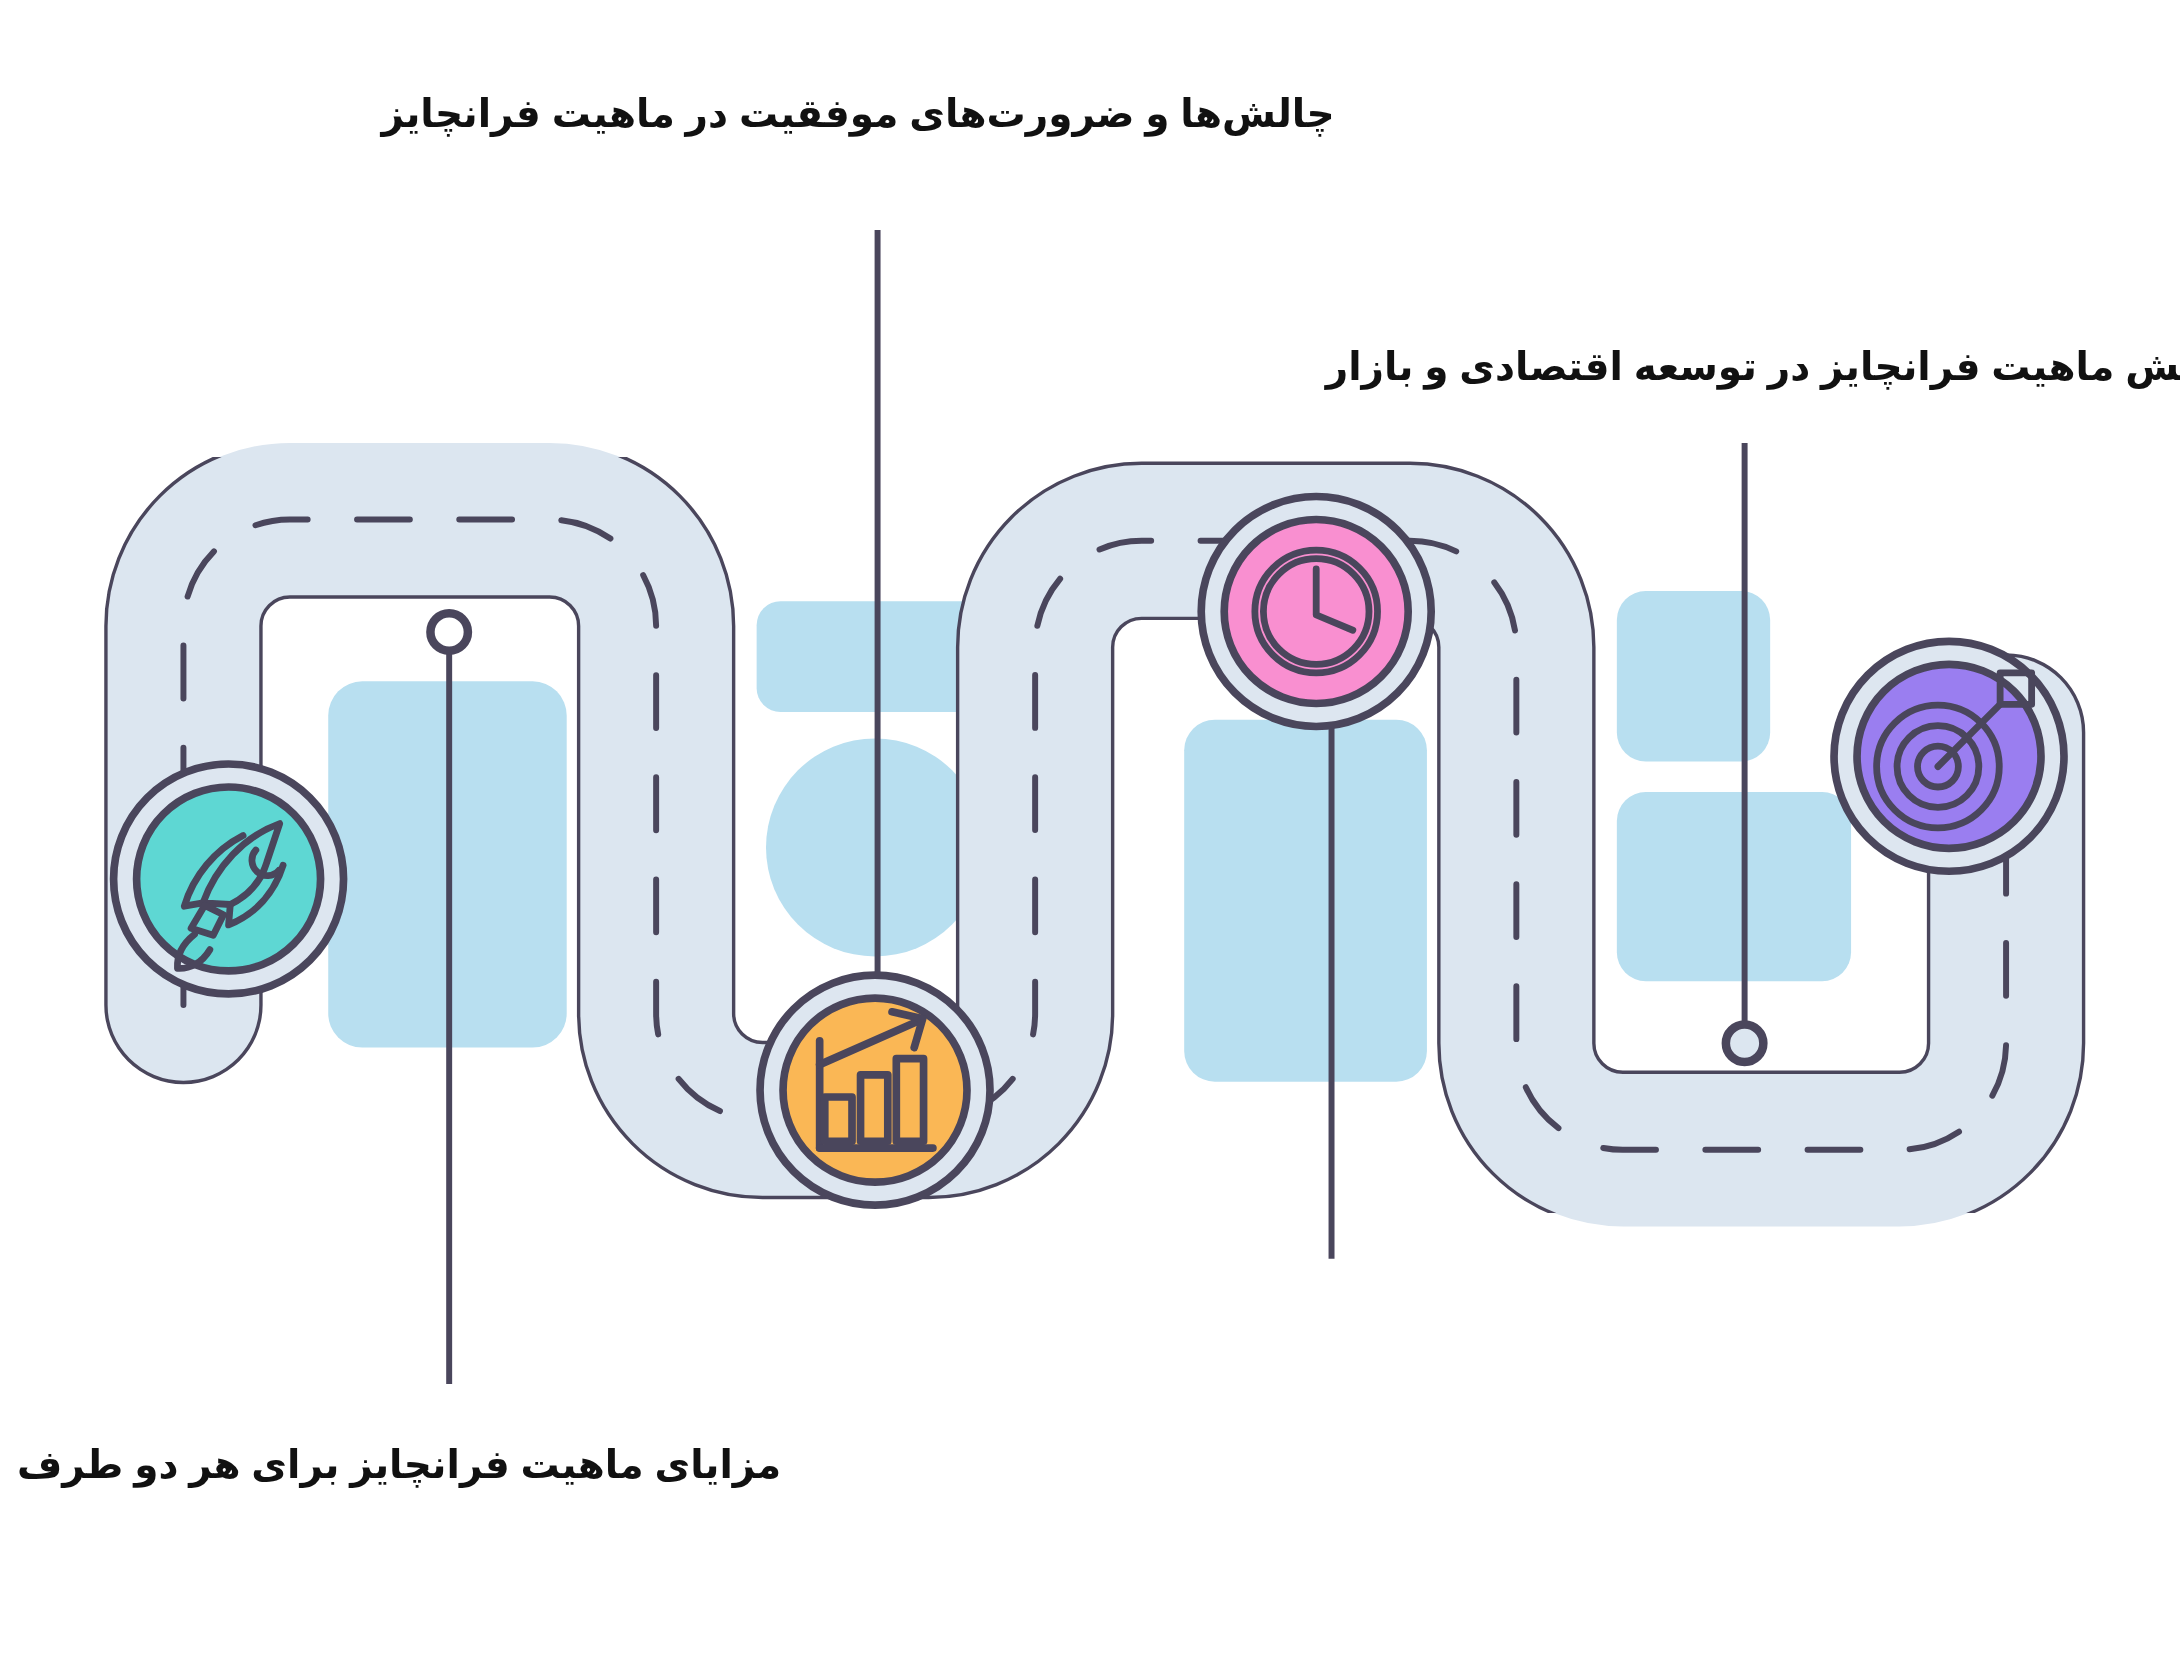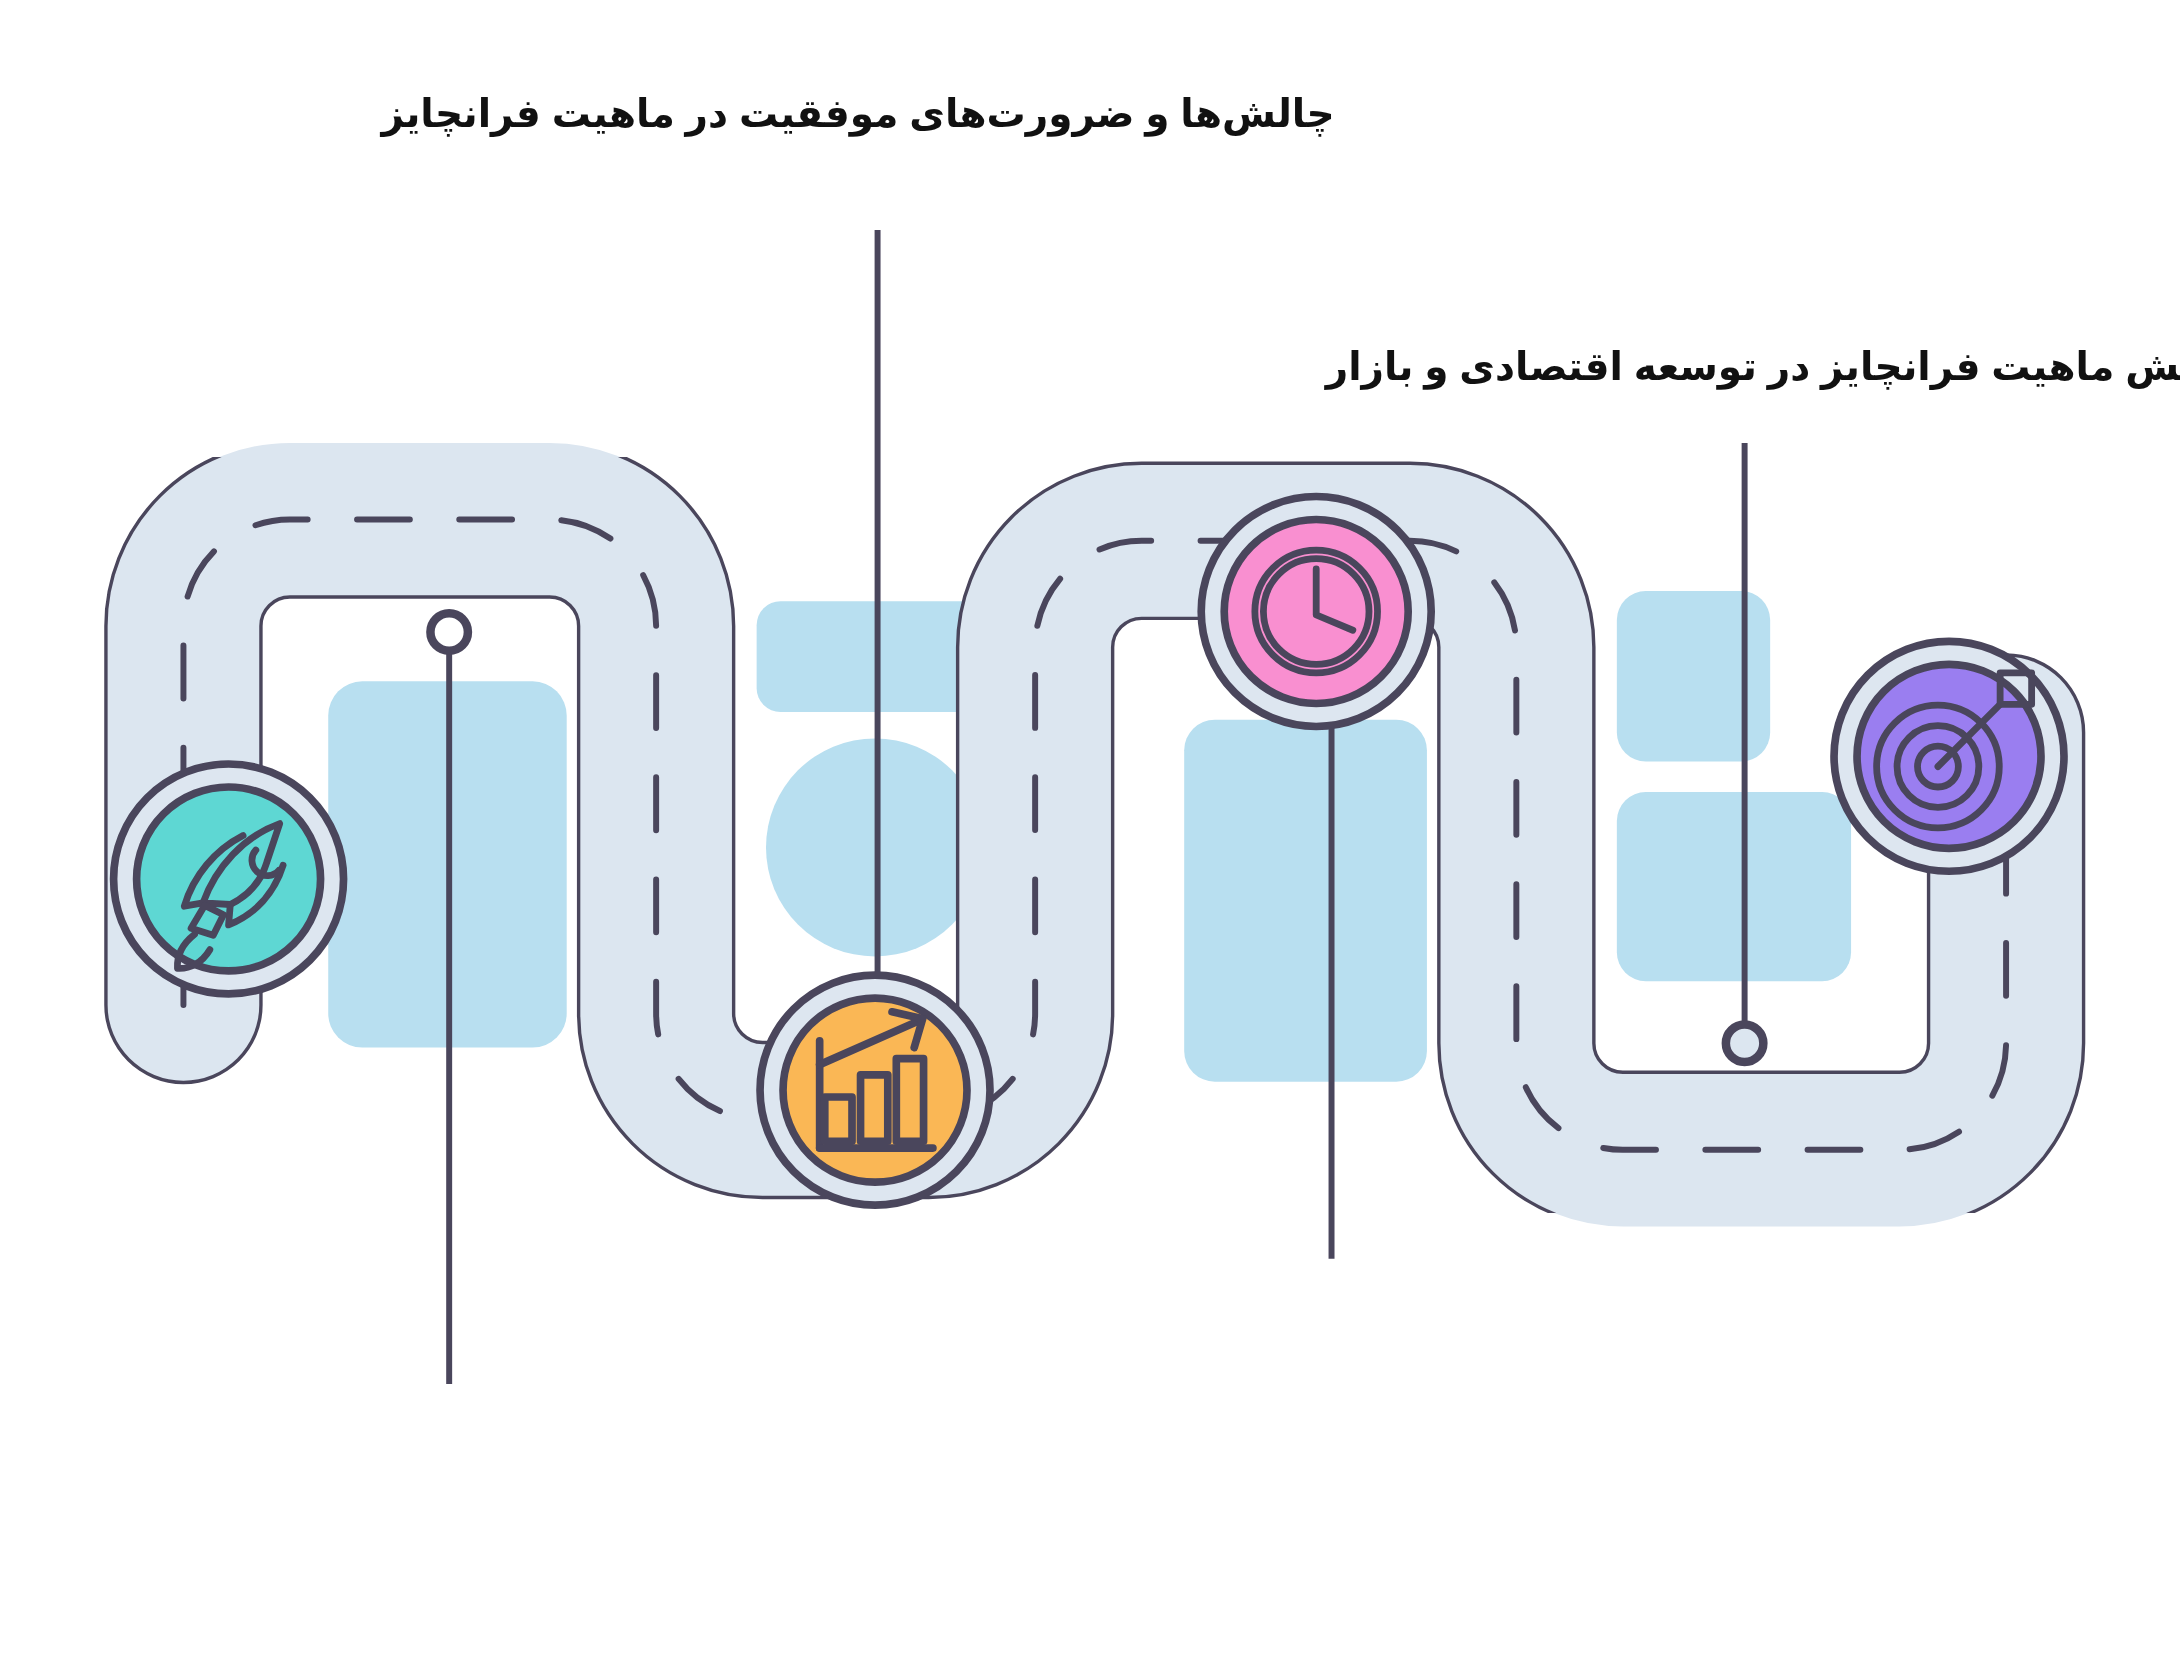--- a/index.html
+++ b/index.html
@@ -258,15 +258,16 @@
       </g>
 
     </g>
   </svg>
 
   <div class="label" id="label-challenges">چالش‌ها و ضرورت‌های موفقیت در ماهیت فرانچایز</div>
 
   <div class="label" id="label-economic">نقش ماهیت فرانچایز در توسعه اقتصادی و بازار</div>
 
 
+  <div class="label" id="label-benefits">مزایای ماهیت فرانچایز برای هر دو طرف</div>
 
 </div>
 
 
 </body></html>

